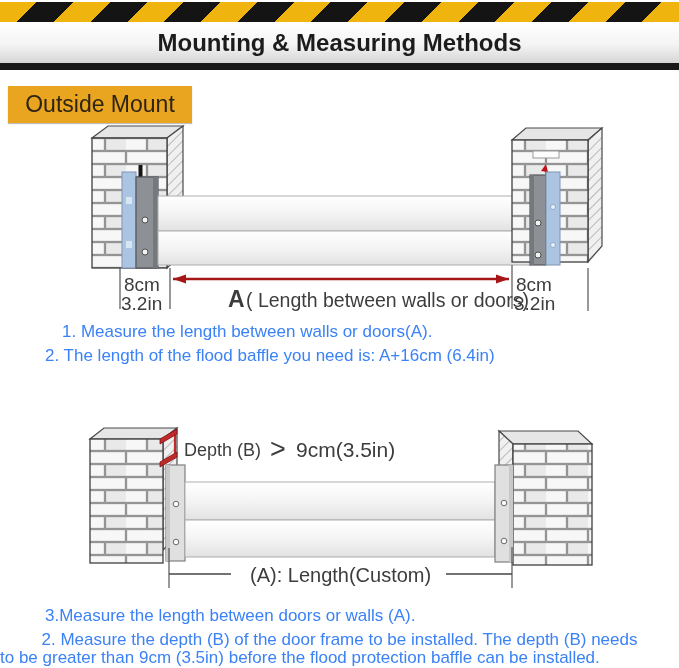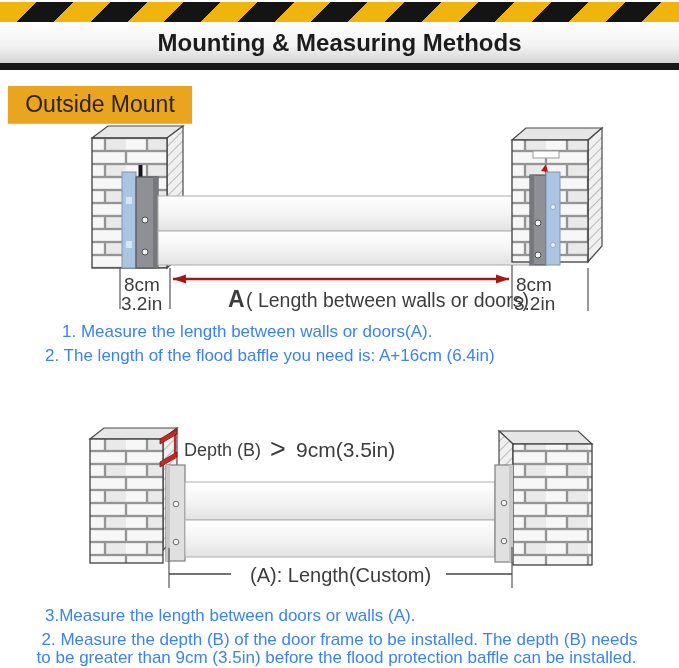--- a/index.html
+++ b/index.html
@@ -24,21 +24,21 @@
   
   .diag1{position:absolute;left:0;top:125px;}
   .diag2{position:absolute;left:0;top:425px;}
   svg text{font-family:"Liberation Sans", sans-serif;fill:#3d3d3d;}
   
   .steps div{position:absolute;font-size:17px;color:#3b82f6;white-space:nowrap;}
   .o-step1{left:62px;top:322px;}
   .o-step2{left:45px;top:346px;}
   .i-step1{left:45px;top:606px;}
   .i-step2{left:0;top:630px;width:679px;text-align:center;}
-  .i-step3{left:0;top:648px;width:673px;text-align:center;}
+  .i-step3{left:0;top:648px;width:673px;}
 </style>
 </head>
 <body>
 
 <div class="page">
 
   <div class="hazard"></div>
 
   <div class="titlebar">
     <span>Mounting &amp; Measuring Methods</span>

